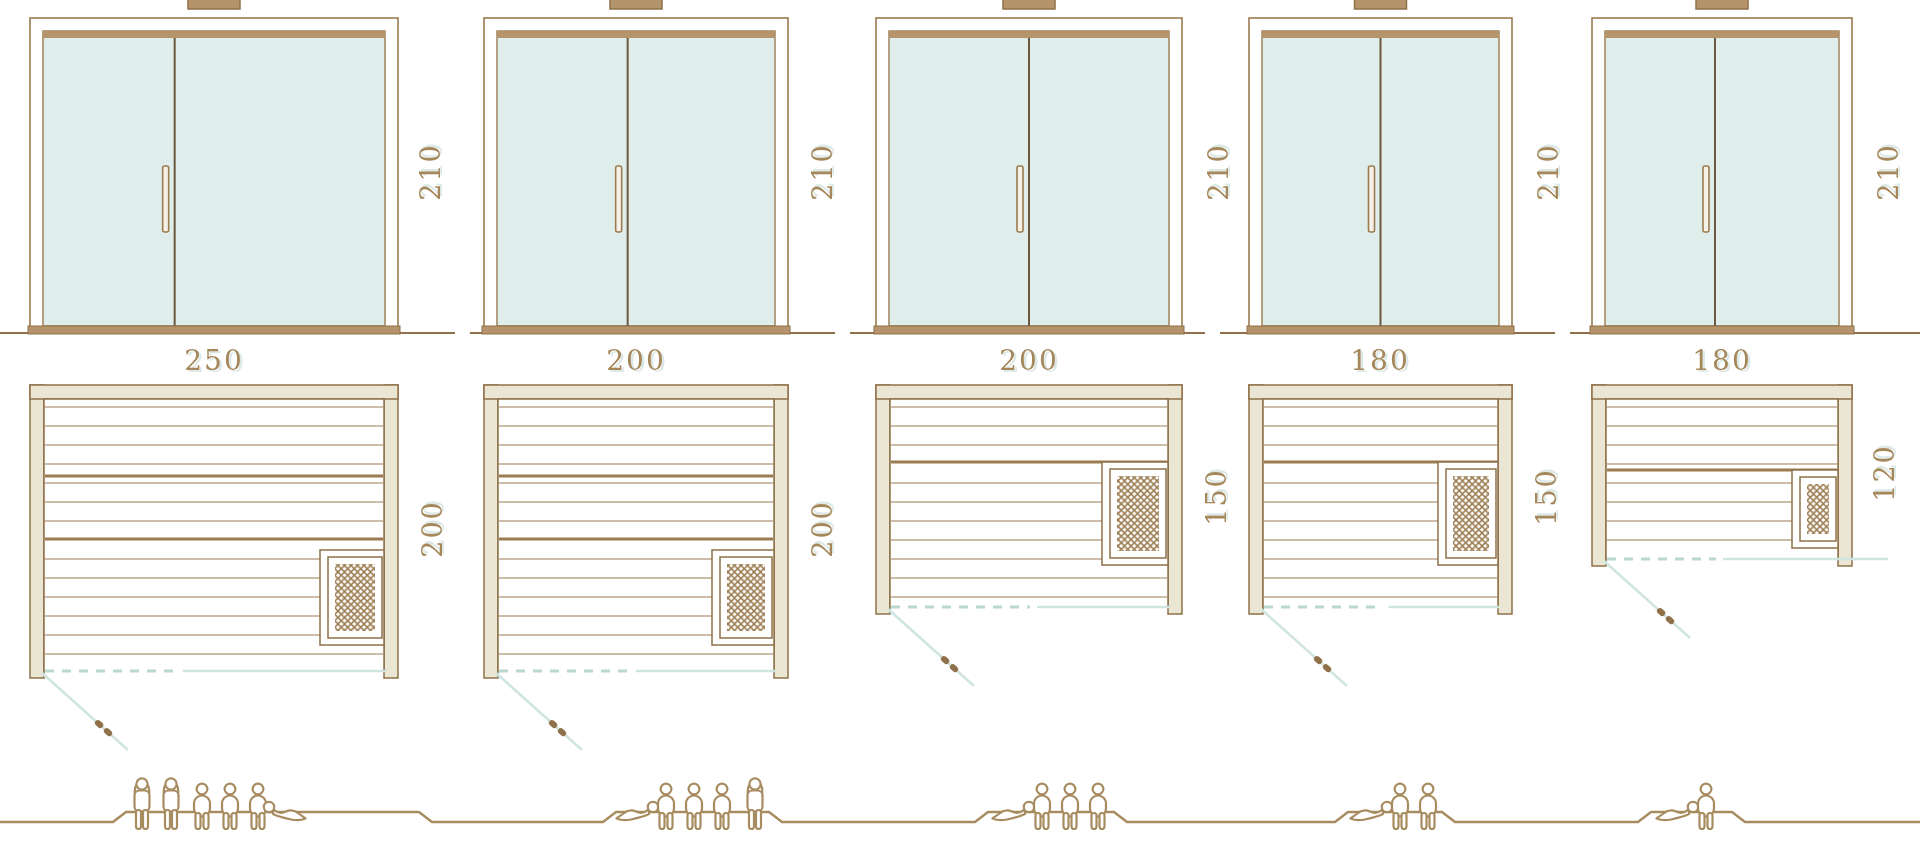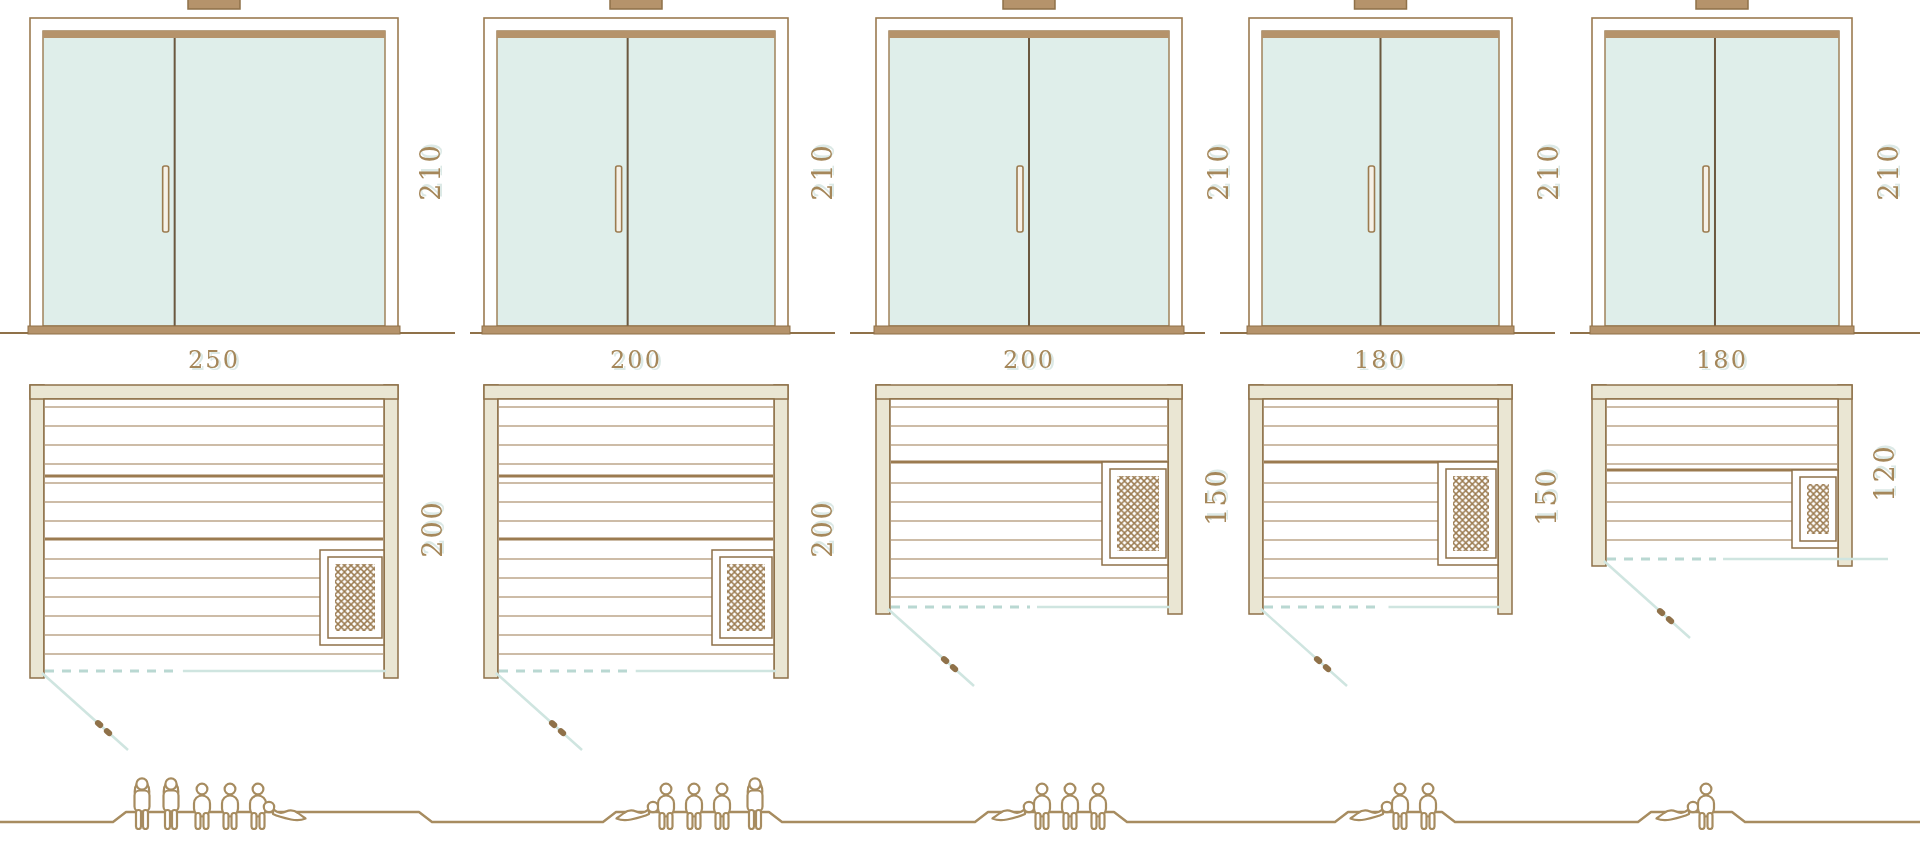--- a/index.html
+++ b/index.html
@@ -1,19 +1,19 @@
 <!DOCTYPE html>
 <html><head>
 <meta charset="utf-8">
 <style>
   html,body{margin:0;padding:0;background:#ffffff;}
   #stage{position:relative;width:1920px;height:856px;background:#fff;overflow:hidden;
          font-family:"DejaVu Serif","Liberation Serif",serif;}
   #diagram{position:absolute;left:0;top:0;}
-  .dim{position:absolute;color:#a5875a;font-size:24px;letter-spacing:2px;font-weight:500;
+  .dim{position:absolute;color:#a5875a;font-size:28px;letter-spacing:2px;font-weight:500;
        transform:translate(-50%,-50%);white-space:nowrap;
        text-shadow:2.5px 2px 0 #dce9e6;}
   .dim.v{transform:translate(-50%,-50%) rotate(-90deg);font-size:27px;}
   .pp{stroke:#a78c60;stroke-width:2.2;fill:#ffffff;stroke-linecap:round;stroke-linejoin:round;}
   .ppn{stroke:#a78c60;stroke-width:2.2;fill:none;stroke-linecap:round;}
 </style>
 </head>
 <body>
 
 <div id="stage">

